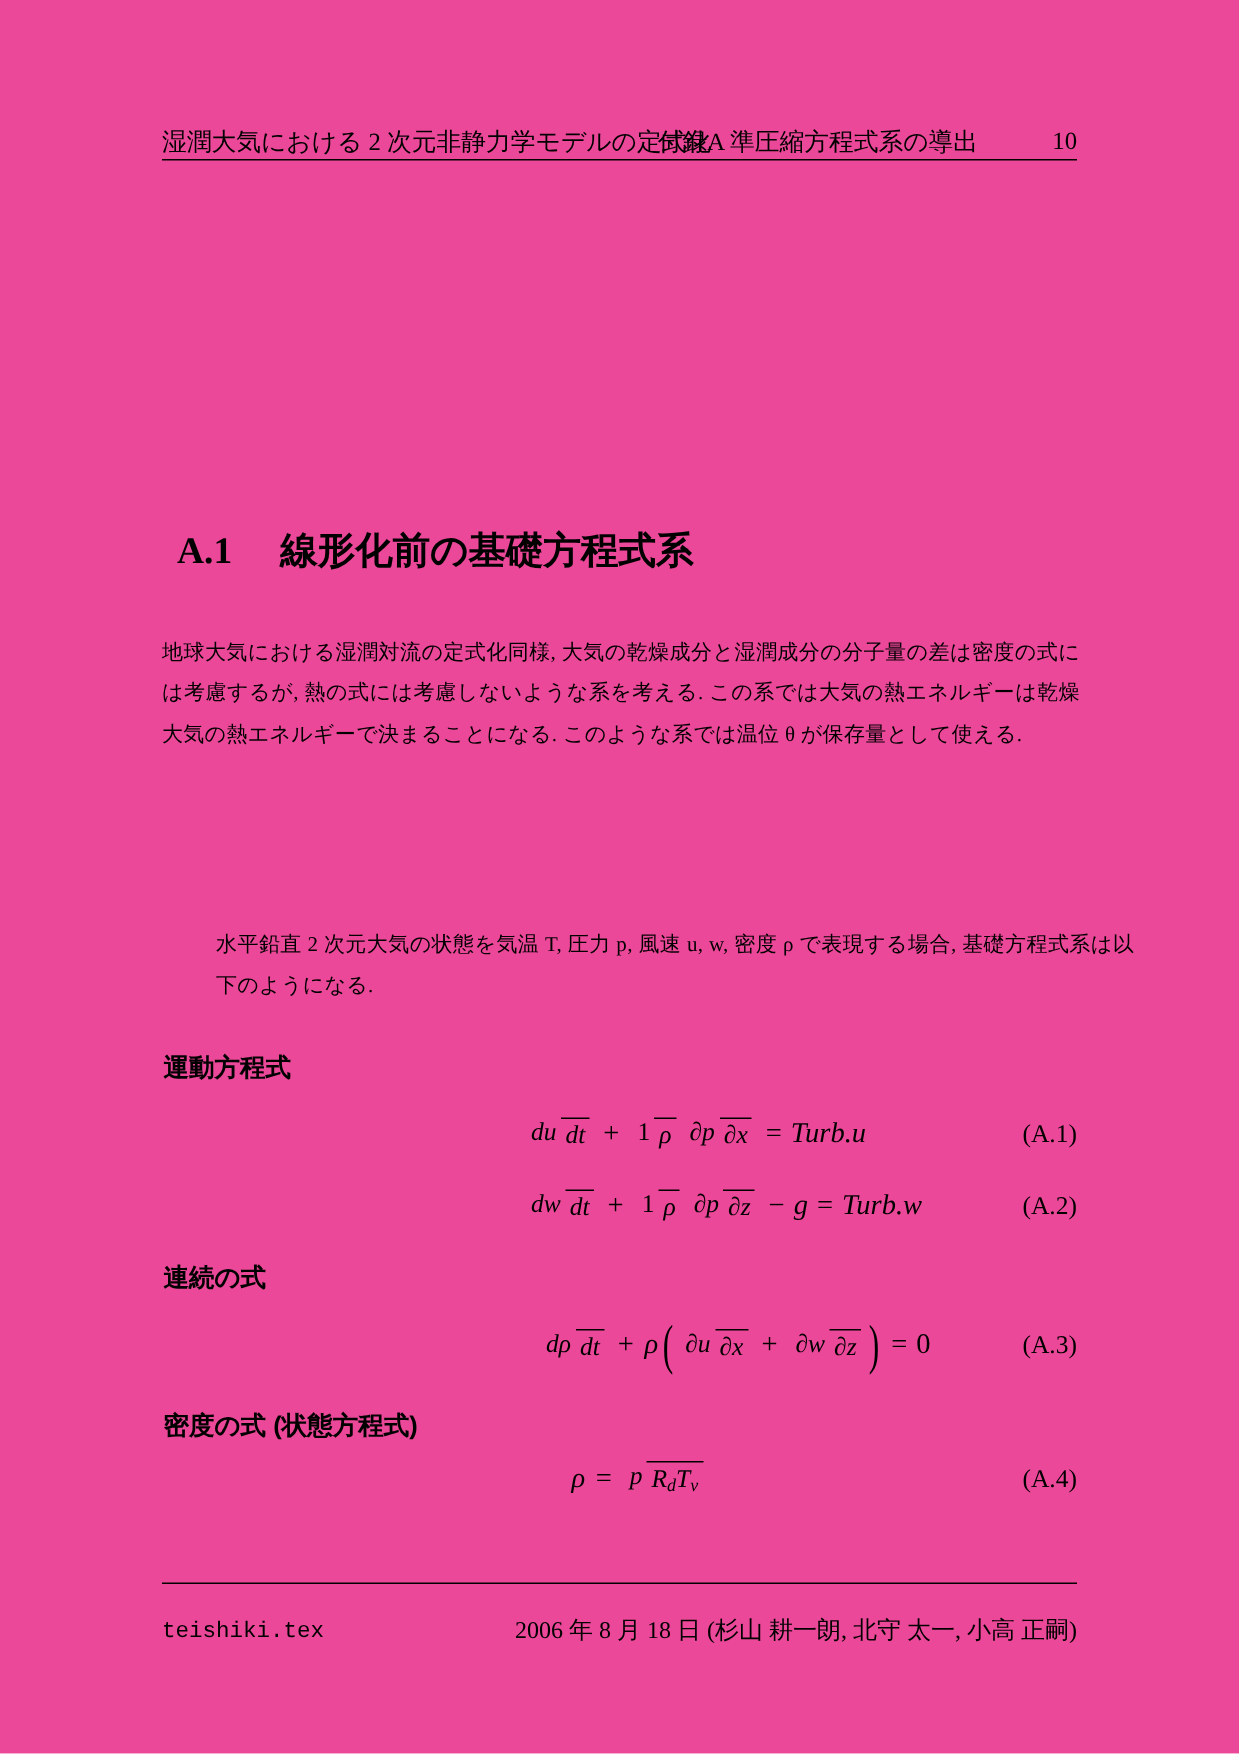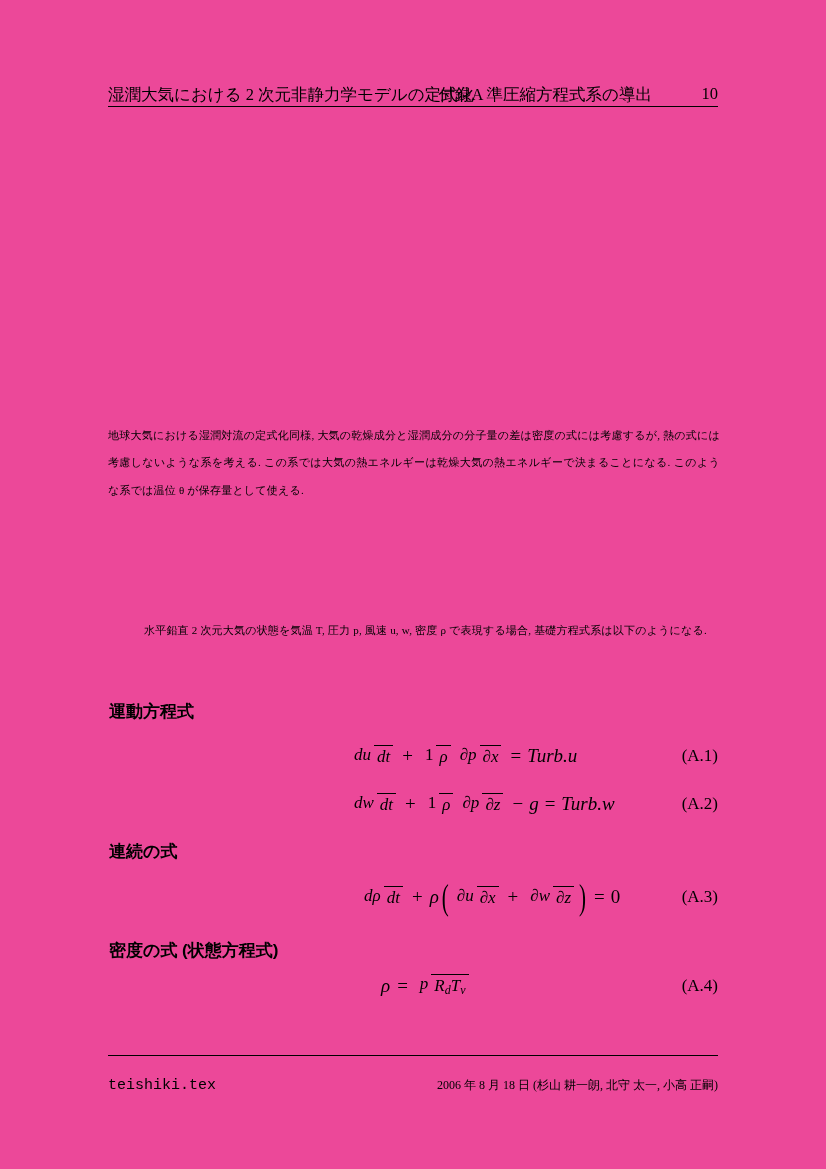--- a/index.html
+++ b/index.html
@@ -19,21 +19,21 @@
   .chapter .chap-label{font-family:"Liberation Serif",serif;margin-right:40px;letter-spacing:1px;}
   .section{position:absolute;top:350px;left:118px;font-size:25px;font-weight:bold;
            font-family:"Liberation Sans","DejaVu Sans",sans-serif;white-space:nowrap;}
   .section .sec-num{font-family:"Liberation Serif",serif;margin-right:32px;}
   .subsection{position:absolute;top:557px;left:110px;font-size:19px;font-weight:bold;
               font-family:"Liberation Sans","DejaVu Sans",sans-serif;white-space:nowrap;}
   .subsection .sec-num{font-family:"Liberation Serif",serif;margin-right:26px;}
   .mi-b{font-family:"Liberation Serif","DejaVu Serif",serif;font-style:italic;}
 
   
-  .para{position:absolute;left:108px;width:612px;font-size:11px;line-height:27.4px;
+  .para{position:absolute;left:108px;width:612px;font-size:14px;line-height:27.4px;
         text-align:justify;letter-spacing:0.2px;}
   .eq-label{position:absolute;left:109px;font-size:17px;font-weight:bold;
             font-family:"Liberation Sans","DejaVu Sans",sans-serif;}
 
   
   .equation{position:absolute;left:108px;width:610px;}
   .eq-body{display:flex;align-items:center;font-size:19px;height:100%;}
   .indent-a12{padding-left:240px;}
   .indent-a3{padding-left:250px;}
   .indent-a4{padding-left:272px;}
@@ -46,35 +46,38 @@
   .tight{padding:0 1px;}
   .bigp{display:inline-block;transform:scaleY(1.75);font-size:21px;margin:0 2px;
         font-family:"Liberation Serif",serif;}
   .msub{font-size:12px;vertical-align:-3px;}
   .eq-tag{position:absolute;right:0;top:50%;transform:translateY(-50%);font-size:17px;}
 
   
   .footer-row{position:absolute;top:1060px;left:108px;width:610px;display:flex;
               justify-content:space-between;align-items:center;margin-top:17px;}
   .footer-left{font-family:"Liberation Mono","DejaVu Sans Mono",monospace;font-size:15px;}
-  .footer-right{font-size:12px;white-space:nowrap;}
+  .footer-right{font-size:16px;white-space:nowrap;}
 </style>
 </head>
 <body>
 
 <div class="page">
 
   <div class="hdr">
     <span class="hdr-left">湿潤大気における 2 次元非静力学モデルの定式化</span>
     <span class="hdr-right">付録A 準圧縮方程式系の導出</span>
     <span class="hdr-page">10</span>
   </div>
   <div class="rule" style="top:106px;"></div>
 
 
+  <div class="section">
+    <span class="sec-num">A.1</span><span>線形化前の基礎方程式系</span>
+  </div>
 
   <div class="para" style="top:422px;">地球大気における湿潤対流の定式化同様, 大気の乾燥成分と湿潤成分の分子量の差は密度の式には考慮するが, 熱の式には考慮しないような系を考える. この系では大気の熱エネルギーは乾燥大気の熱エネルギーで決まることになる. このような系では温位 θ が保存量として使える.</div>
 
 
   <div class="para" style="top:617px;margin-left:36px;">水平鉛直 2 次元大気の状態を気温 T, 圧力 p, 風速 u, w, 密度 ρ で表現する場合, 基礎方程式系は以下のようになる.</div>
 
   <div class="eq-label" style="top:700px;">運動方程式</div>
 
   <div class="equation" style="top:731px;height:50px;">
     <div class="eq-body indent-a12">

